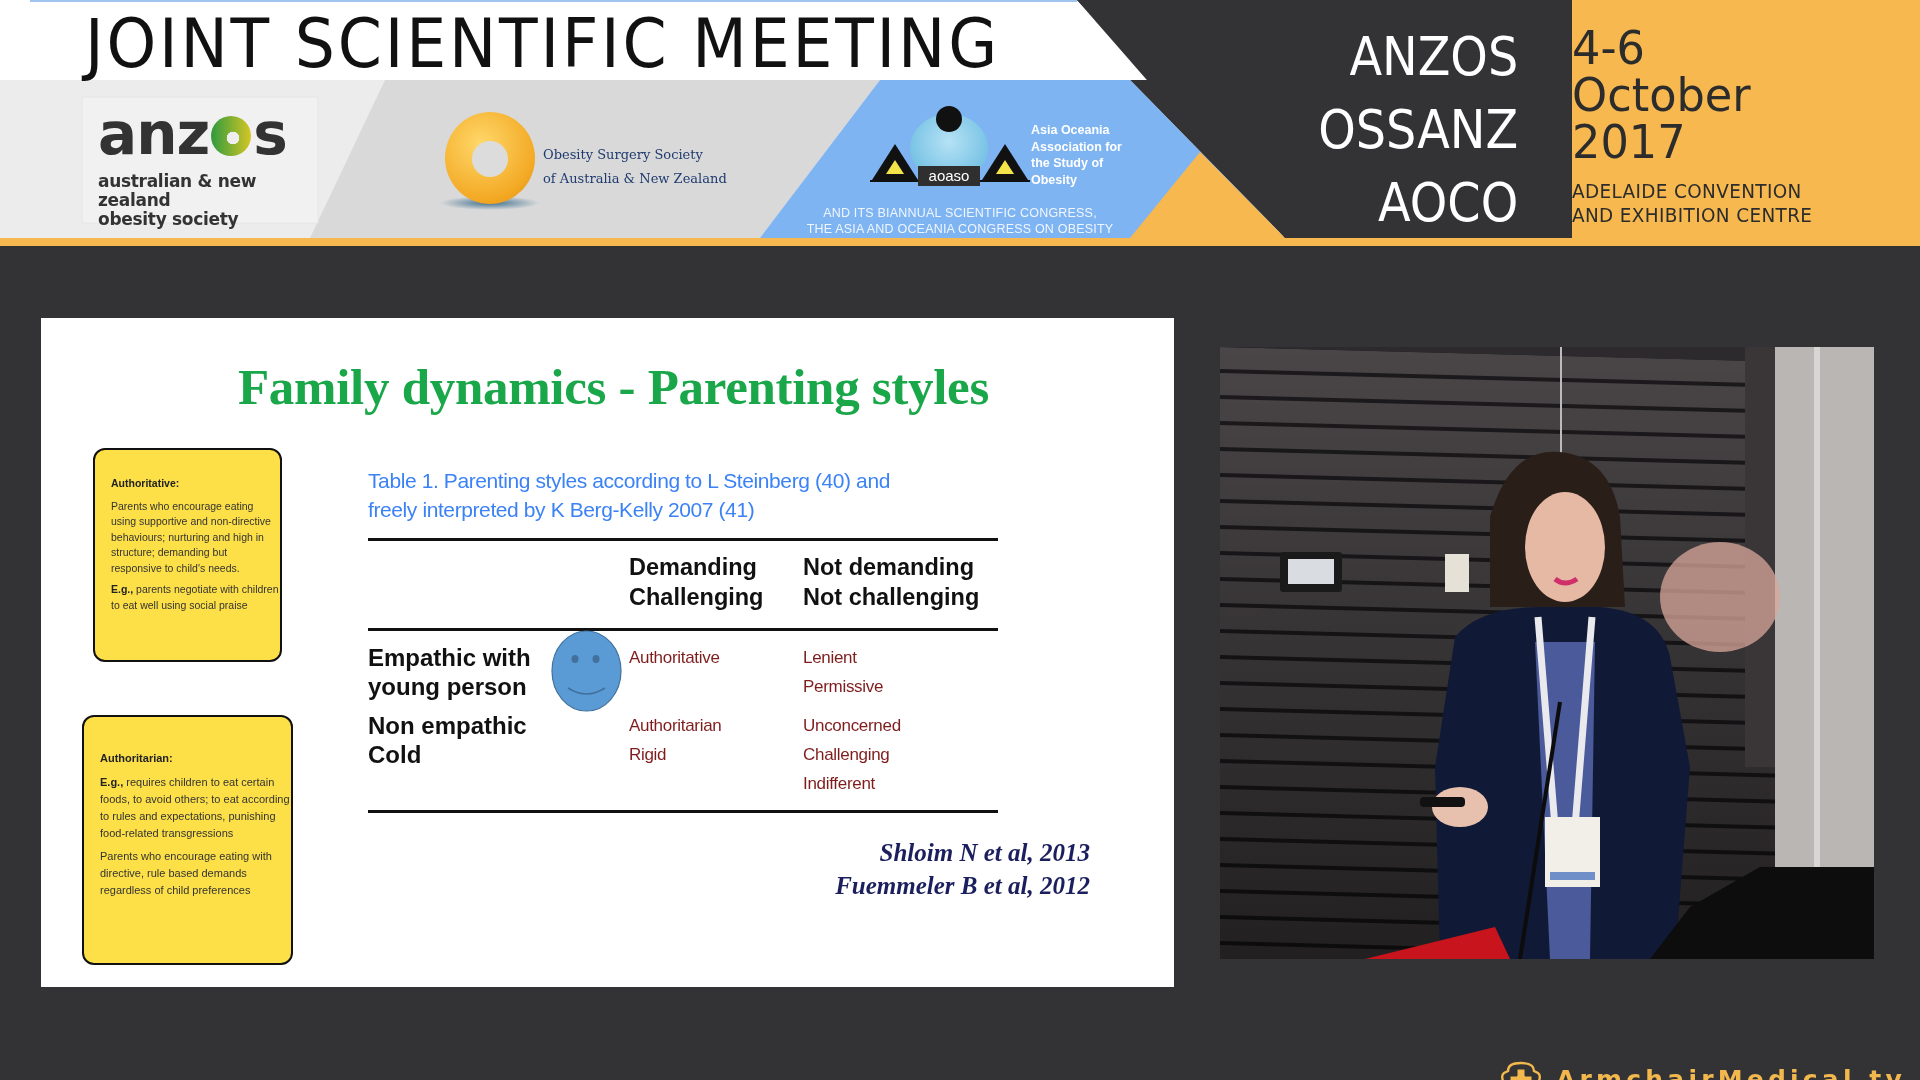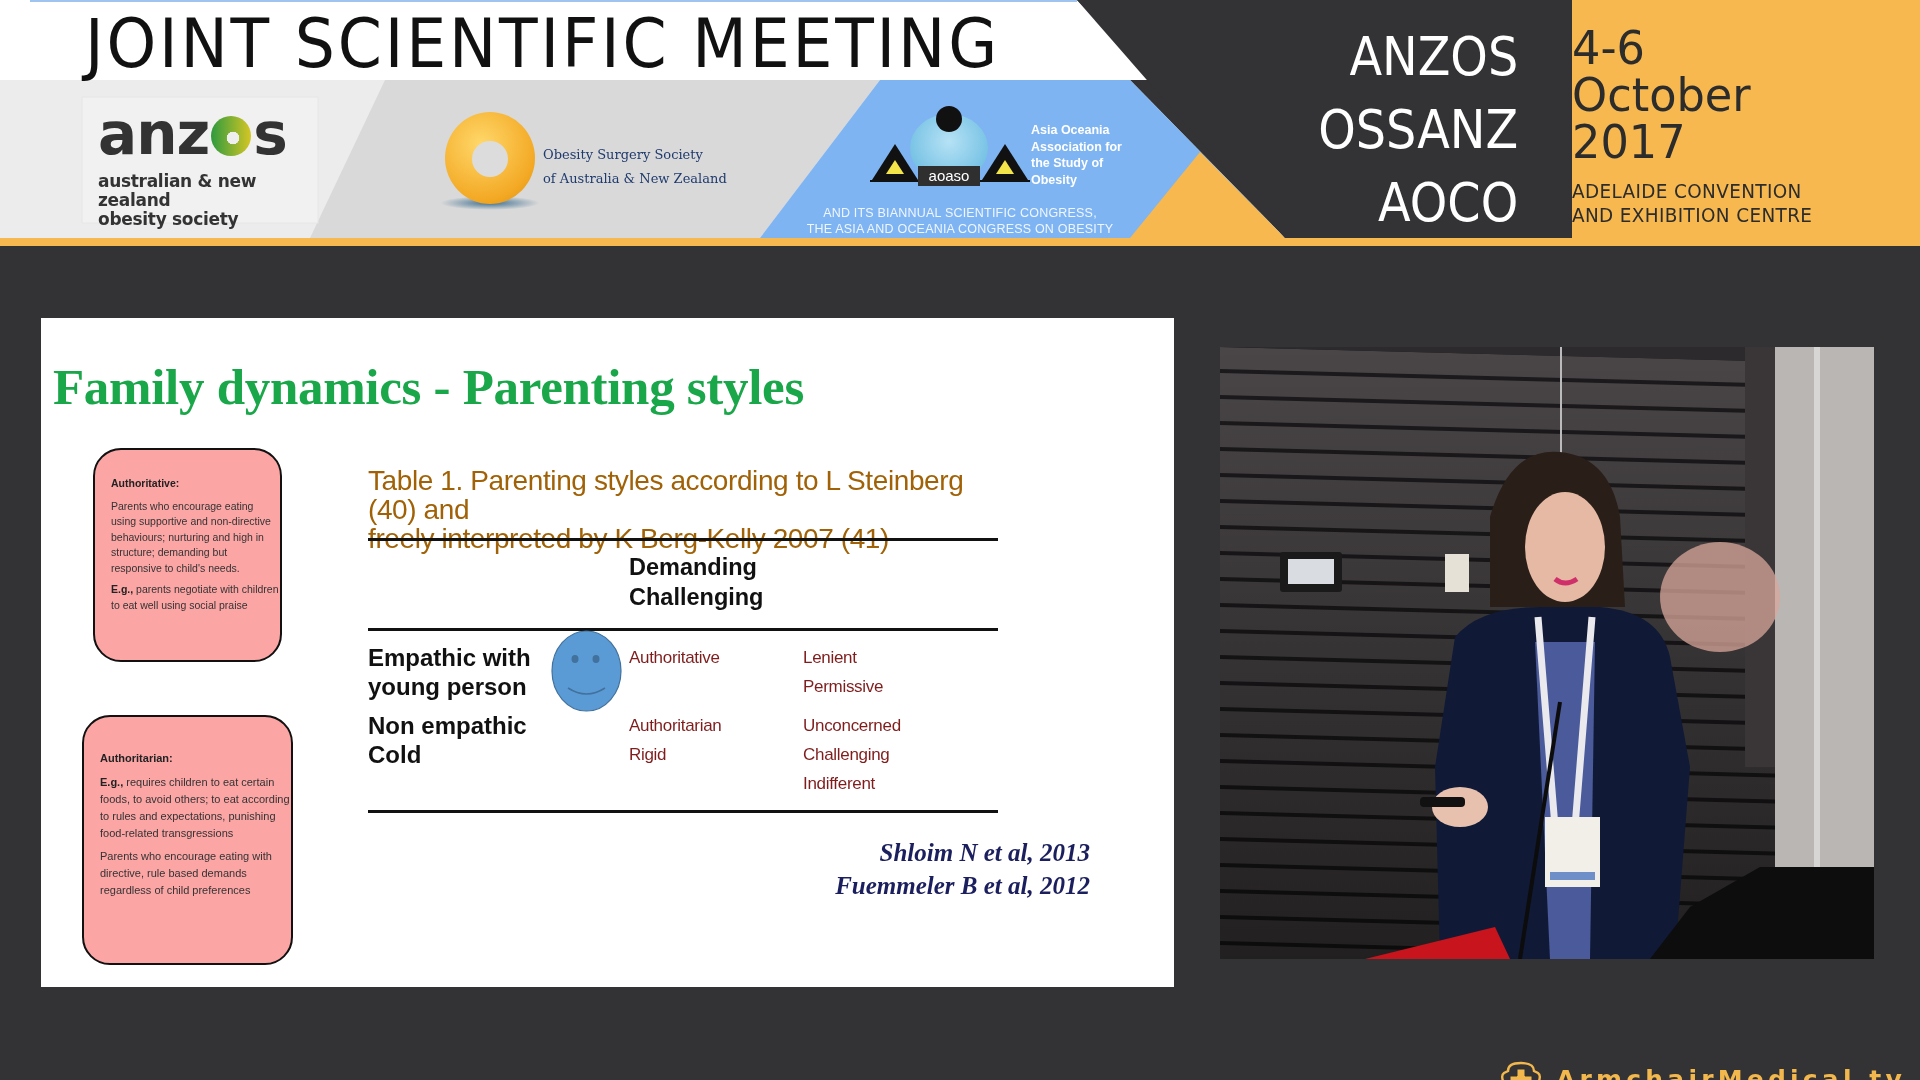--- a/index.html
+++ b/index.html
@@ -34,30 +34,30 @@
 
   .org-list { position: absolute; right: 402px; top: 20px; text-align: right; }
   .org-list div { font-family: "DejaVu Sans", sans-serif; font-size: 53px; color: #fff; line-height: 73px; transform: scaleX(0.9); transform-origin: right center; }
 
   .dates { position: absolute; left: 1572px; top: 24px; color: #2c2c2c; }
   .dates .big { font-family: "DejaVu Sans", sans-serif; font-size: 47px; line-height: 47px; transform: scaleX(0.95); transform-origin: left center; }
   .dates .venue { font-family: "DejaVu Sans", sans-serif; font-size: 20px; line-height: 24px; margin-top: 14px; letter-spacing: 0.4px; transform: scaleX(0.92); transform-origin: left center; white-space: nowrap; }
 
   
   .slide { position: absolute; left: 41px; top: 318px; width: 1133px; height: 669px; background: #fff; }
-  .slide-title { position: absolute; left: 0; right: 0; top: 40px; padding-left: 12px; font-family: "Liberation Serif", serif; font-weight: 700; font-size: 51px; color: #1aa74a; letter-spacing: -0.3px; }
-
-  .def-box { position: absolute; border: 2.5px solid #111; border-radius: 28px; background: #fca5a5; font-size: 10.5px; color: #333; line-height: 15.5px; padding: 0 0 0 16px; }
+  .slide-title { position: absolute; left: 0; right: 0; top: 40px; text-align: center; padding-left: 12px; font-family: "Liberation Serif", serif; font-weight: 700; font-size: 51px; color: #1aa74a; letter-spacing: -0.3px; }
+
+  .def-box { position: absolute; border: 2.5px solid #111; border-radius: 12px; background: #fde047; font-size: 10.5px; color: #333; line-height: 15.5px; padding: 0 0 0 16px; }
   .def-box .h { font-weight: 700; color: #222; margin-bottom: 7px; }
   .def-box .p { margin-bottom: 6px; }
   .def-box b { color: #222; }
   .box1 { left: 52px; top: 130px; width: 189px; height: 214px; padding-top: 26px; }
   .box2 { left: 41px; top: 397px; width: 211px; height: 250px; padding-top: 33px; font-size: 11px; line-height: 17px; }
 
-  .caption { position: absolute; left: 327px; top: 148px; width: 640px; font-size: 28px; line-height: 29px; color: #a16207; letter-spacing: -0.4px; }
+  .caption { position: absolute; left: 327px; top: 148px; width: 640px; font-size: 21px; line-height: 29px; color: #3b82f6; letter-spacing: -0.4px; }
   .rule { position: absolute; left: 327px; width: 630px; height: 3px; background: #111; }
   .th { position: absolute; font-weight: 700; font-size: 23.5px; line-height: 30px; color: #111; white-space: nowrap; }
   .rowh { position: absolute; left: 327px; font-weight: 700; font-size: 24px; line-height: 29px; color: #111; }
   .cell { position: absolute; font-size: 17px; line-height: 29px; color: #7f1d1d; letter-spacing: -0.3px; }
 
   .smiley { position: absolute; left: 510px; top: 312px; width: 71px; height: 82px; }
 
   .refs { position: absolute; right: 84px; top: 518px; text-align: right; font-family: "Liberation Serif", serif; font-style: italic; font-weight: 700; font-size: 25px; line-height: 33px; color: #1b1f5e; }
 
   
@@ -166,20 +166,24 @@
   <div class="caption">
     <div>Table 1.  Parenting styles according to L Steinberg  (40) and</div>
     <div>freely interpreted by K Berg-Kelly 2007  (41)</div>
   </div>
 
   <div class="rule" style="top:220px;"></div>
 
   <div class="th" style="left:588px; top:234px;">
     <div>Demanding</div>
     <div>Challenging</div>
+  </div>
+  <div class="th" style="left:762px; top:234px;">
+    <div>Not demanding</div>
+    <div>Not challenging</div>
   </div>
 
   <div class="rule" style="top:310px; height:2.5px;"></div>
 
   <div class="rowh" style="top:325px;">
     <div>Empathic with</div>
     <div>young person</div>
   </div>
   <div class="cell" style="left:588px; top:325px;">
     <div>Authoritative</div>

